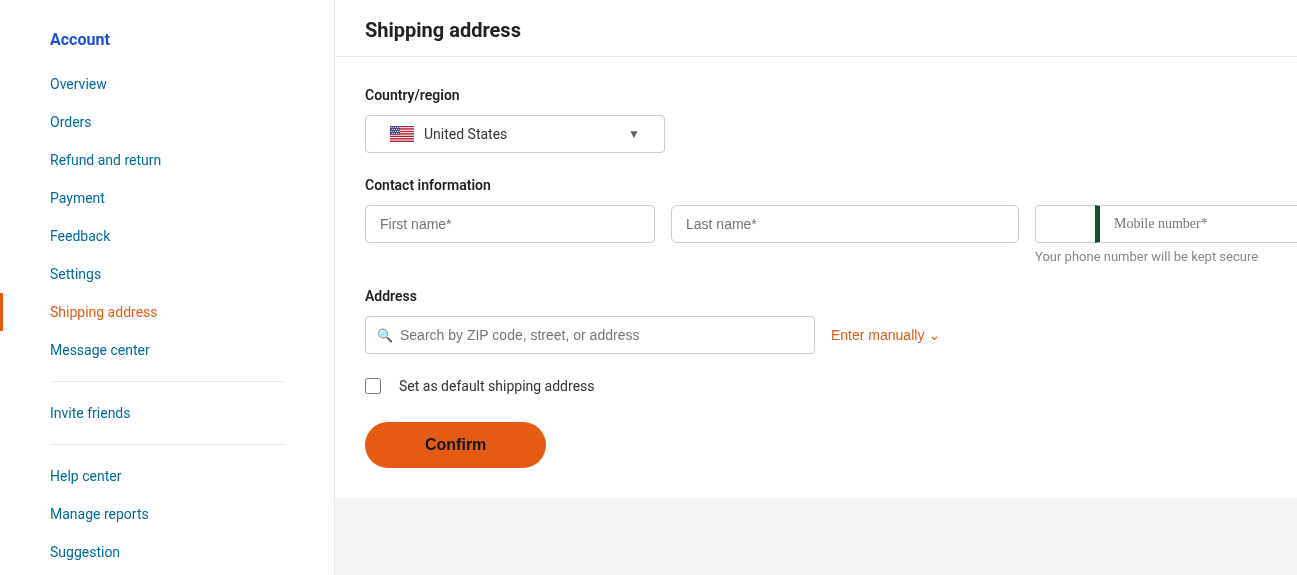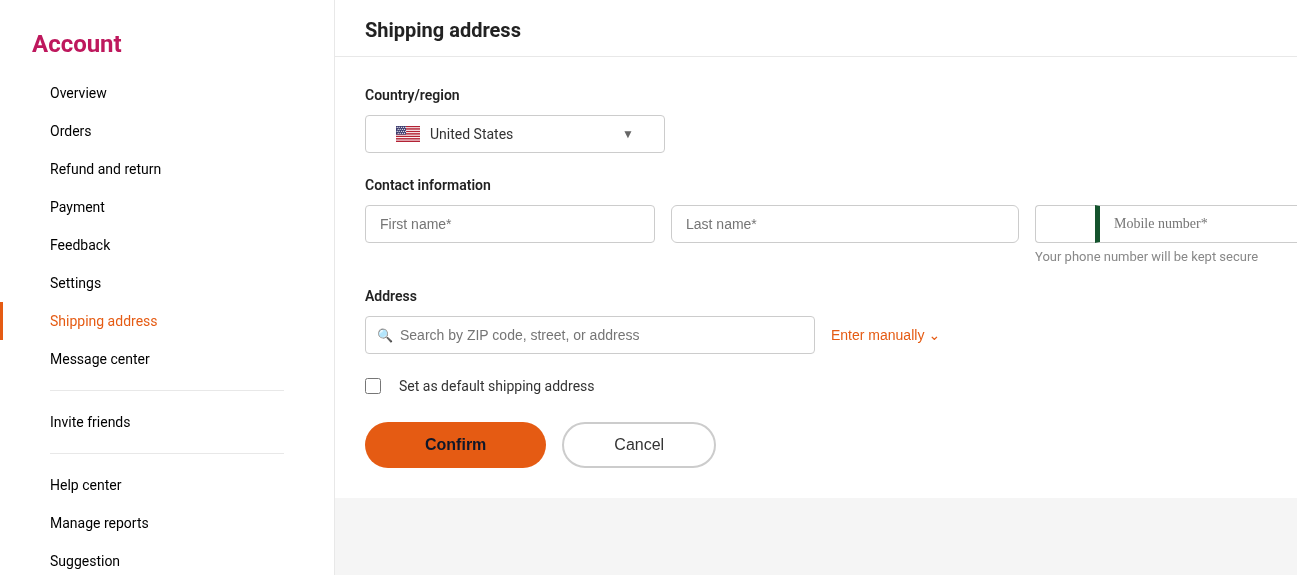--- a/index.html
+++ b/index.html
@@ -12,30 +12,30 @@
 
     
     .sidebar {
       width: 335px;
       min-width: 335px;
       background: #fff;
       padding: 20px 0;
       border-right: 1px solid #e8e8e8;
     }
     .sidebar-title {
-      font-size: 24px;
+      font-size: 16px;
       font-weight: 700;
-      color: #be185d;
-      padding: 10px 50px 16px 32px;
+      color: #1d4ed8;
+      padding: 10px 50px 16px 50px;
     }
     .sidebar-nav-item {
       display: block;
       padding: 11px 50px;
       font-size: 14px;
-      color: #000000;
+      color: #0369a1;
       cursor: pointer;
       position: relative;
       text-decoration: none;
     }
     .sidebar-nav-item.active {
       color: #e55b13;
       border-left: 3px solid #e55b13;
       padding-left: 47px;
     }
     .sidebar-divider {
@@ -74,21 +74,21 @@
 
     
     .country-select-wrapper {
       margin-bottom: 24px;
     }
     .country-select {
       display: flex;
       align-items: center;
       border: 1px solid #ccc;
       border-radius: 4px;
-      padding: 10px 30px;
+      padding: 10px 24px;
       width: 300px;
       cursor: pointer;
       background: #fff;
       justify-content: space-between;
     }
     .country-select-left {
       display: flex;
       align-items: center;
       gap: 10px;
     }
@@ -351,17 +351,16 @@
       </div>
     </div>
 
     <div class="checkbox-row">
       <input type="checkbox" class="checkbox-input" id="default-shipping" style="">
       <label class="checkbox-label" for="default-shipping">Set as default shipping address</label>
     </div>
 
     <div class="button-row">
       <button class="confirm-btn">Confirm</button>
-      <button class="cancel-btn">Cancel</button>
     </div>
 
   </div>
 </div>
 
 </body></html>

